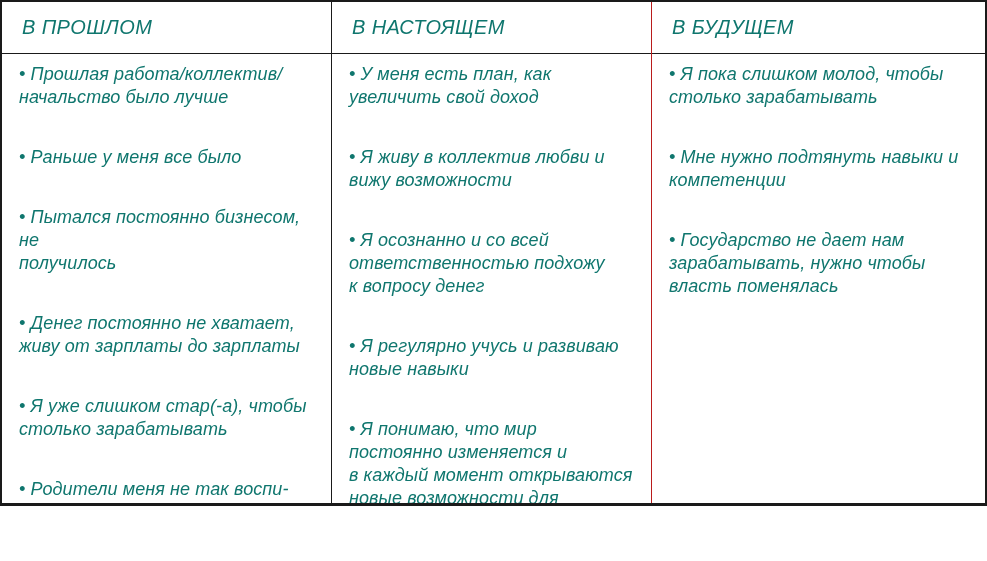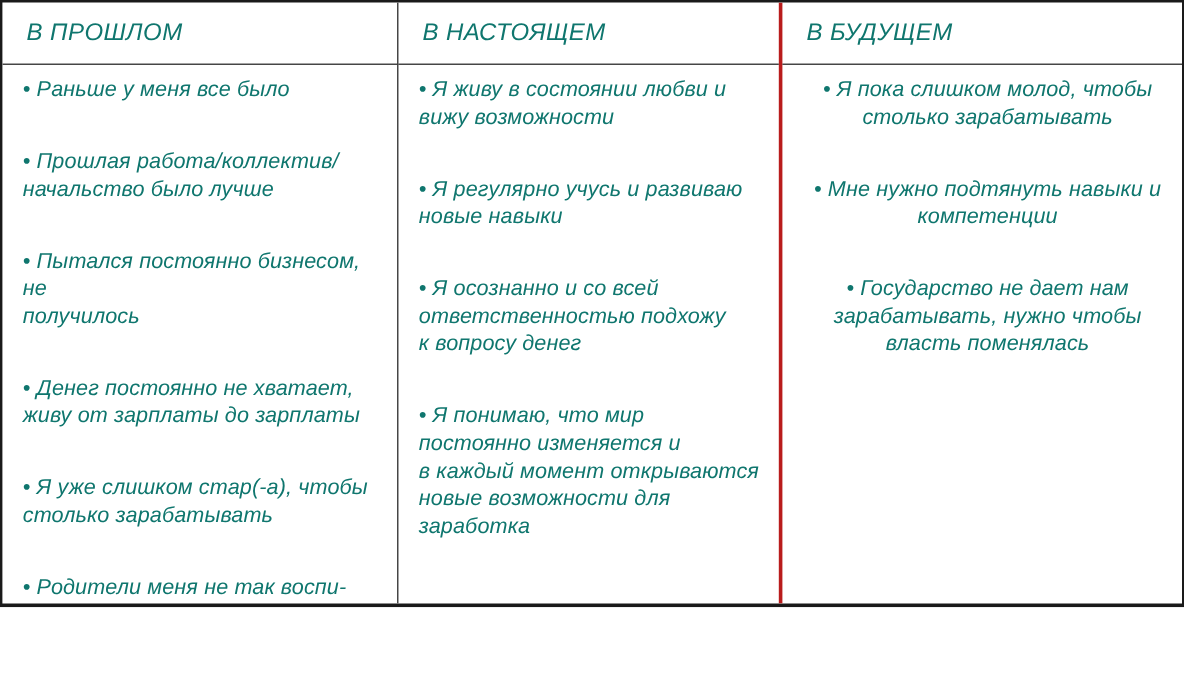--- a/index.html
+++ b/index.html
@@ -20,22 +20,22 @@
     color: #0f766e;
     overflow: hidden;
   }
   .col {
     box-sizing: border-box;
     display: flex;
     flex-direction: column;
     min-width: 0;
   }
   .col-1 { flex: 0 0 330px; border-right: 1px solid #1a1a1a; }
-  .col-2 { flex: 0 0 320px; border-right: 3px solid #b91c1c; }
-  .col-3 { flex: 1 1 auto; text-align: center; }
+  .col-2 { flex: 0 0 320px; border-right: 1px solid #b91c1c; }
+  .col-3 { flex: 1 1 auto; }
   .col-header {
     box-sizing: border-box;
     height: 52px;
     flex: 0 0 52px;
     border-bottom: 1px solid #1a1a1a;
     display: flex;
     align-items: center;
     padding-left: 20px;
     font-size: 20px;
     letter-spacing: 0.4px;
@@ -56,45 +56,47 @@
   .list-item:last-child { margin-bottom: 0; }
 </style>
 </head>
 <body>
 
 <div class="table-wrap">
 
   <div class="col col-1">
     <div class="col-header">В ПРОШЛОМ</div>
     <div class="col-body">
-      <p class="list-item">• Раньше у меня все было</p>
       <p class="list-item">• Прошлая работа/коллектив/
 начальство было лучше</p>
+      <p class="list-item">• Раньше у меня все было</p>
       <p class="list-item">• Пытался постоянно бизнесом, не
 получилось</p>
       <p class="list-item">• Денег постоянно не хватает,
 живу от зарплаты до зарплаты</p>
       <p class="list-item">• Я уже слишком стар(-а), чтобы
 столько зарабатывать</p>
       <p class="list-item">• Родители меня не так воспи-
 тали, я не умею из-за них зараба-
 тывать деньги</p>
     </div>
   </div>
 
   <div class="col col-2">
     <div class="col-header">В НАСТОЯЩЕМ</div>
     <div class="col-body">
-      <p class="list-item">• Я живу в состоянии любви и
+      <p class="list-item">• У меня есть план, как
+увеличить свой доход</p>
+      <p class="list-item">• Я живу в коллектив любви и
 вижу возможности</p>
-      <p class="list-item">• Я регулярно учусь и развиваю
-новые навыки</p>
       <p class="list-item">• Я осознанно и со всей
 ответственностью подхожу
 к вопросу денег</p>
+      <p class="list-item">• Я регулярно учусь и развиваю
+новые навыки</p>
       <p class="list-item">• Я понимаю, что мир
 постоянно изменяется и
 в каждый момент открываются
 новые возможности для
 заработка</p>
     </div>
   </div>
 
   <div class="col col-3">
     <div class="col-header">В БУДУЩЕМ</div>

